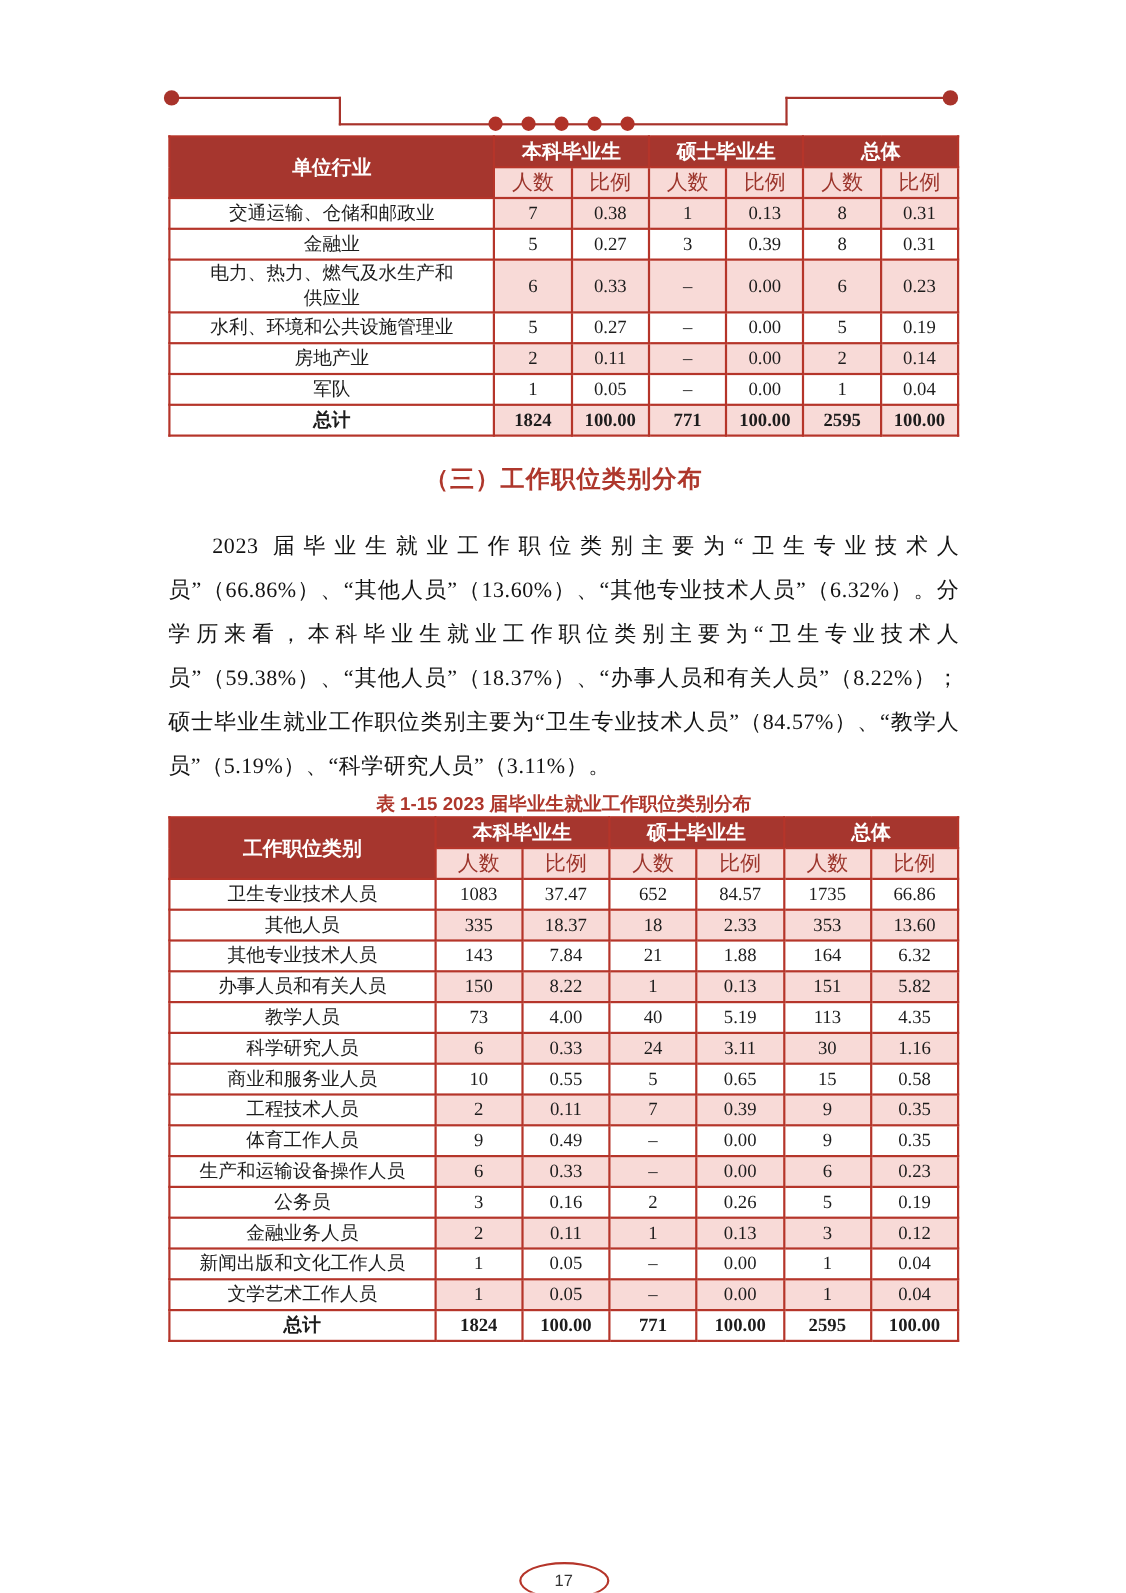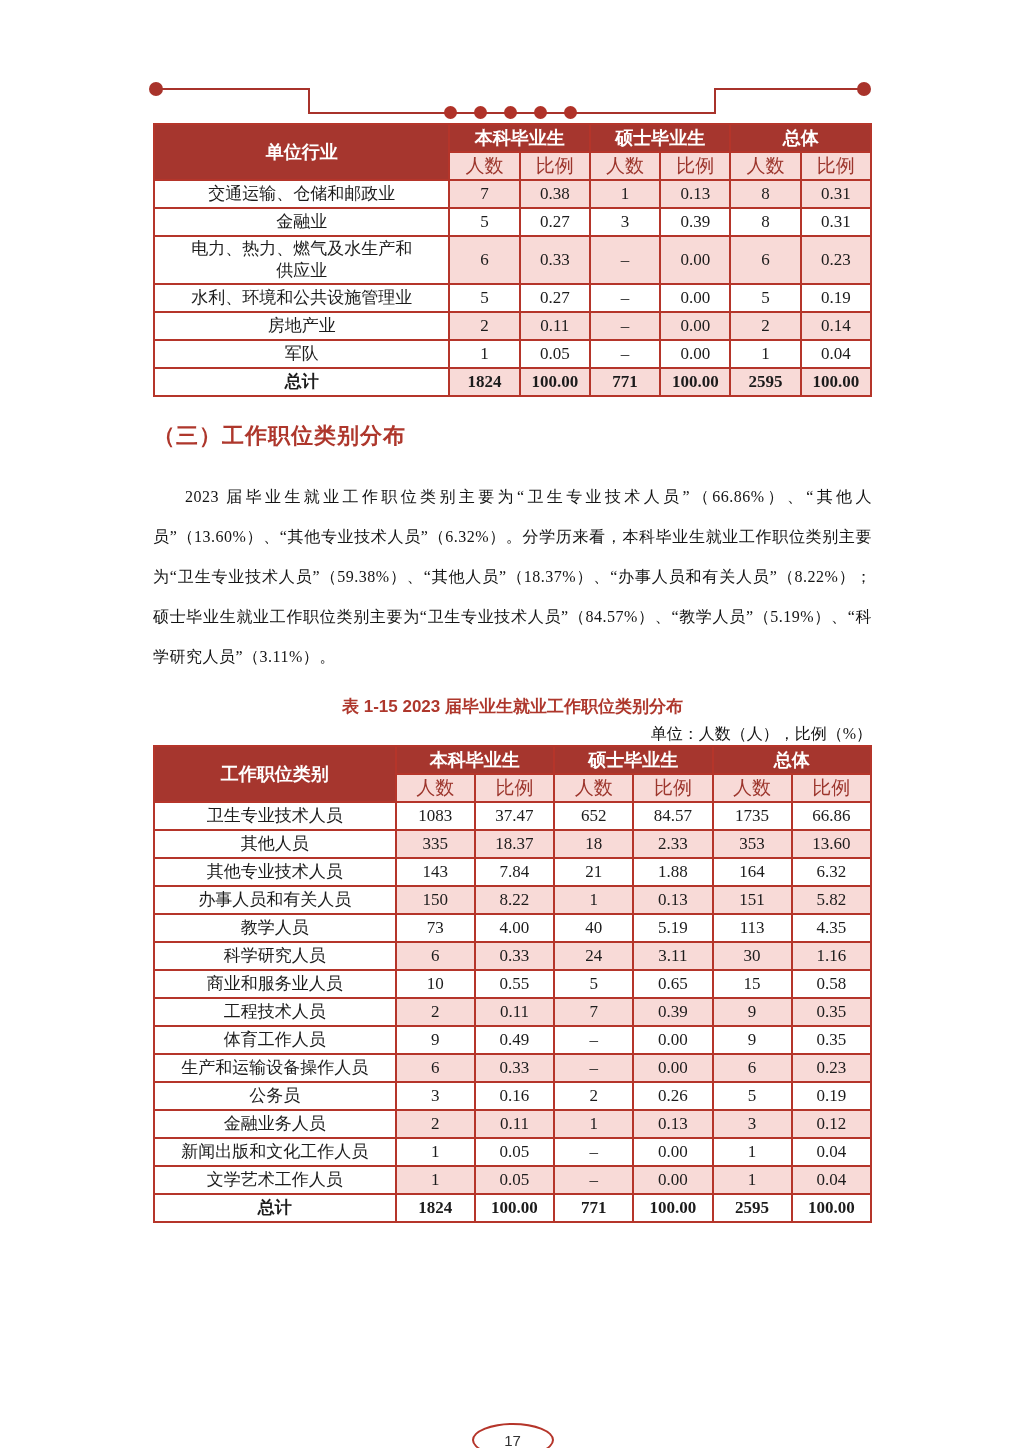--- a/index.html
+++ b/index.html
@@ -29,24 +29,24 @@
        font-family:"Liberation Sans","DejaVu Sans",sans-serif;font-weight:bold;font-size:18px;height:26px;}
   th.h-sub{background:#f8dad7;color:#9c352c;font-weight:normal;font-size:19px;height:26px;
        font-family:"Liberation Serif","DejaVu Serif",serif;}
   tbody td{background:#ffffff;font-size:17px;color:#1c1c1c;height:24px;line-height:1.3;}
   tbody td.shaded{background:#f8dad7;}
   tbody td.row-label{padding:1px 8px;}
   .row-label span.long{display:inline-block;max-width:13em;}
   tr.total-row td{font-weight:bold;}
   
   .sec-heading{margin:24px 0 0 0;font-family:"Liberation Sans","DejaVu Sans",sans-serif;
-       font-weight:bold;font-size:22px;color:#ae372c;letter-spacing:1px;}
-  .body-text{margin:26px 0 0 0;font-size:16px;line-height:40px;color:#141414;
+       font-weight:bold;font-size:22px;color:#ae372c;letter-spacing:1px;text-align:center;}
+  .body-text{margin:26px 0 0 0;font-size:20px;line-height:40px;color:#141414;
        text-align:justify;text-indent:2em;letter-spacing:0.5px;}
-  .tbl-title{margin-top:18px;text-align:center;font-family:"Liberation Sans","DejaVu Sans",sans-serif;
+  .tbl-title{margin-top:2px;text-align:center;font-family:"Liberation Sans","DejaVu Sans",sans-serif;
        font-weight:bold;font-size:17px;color:#ae372c;}
   .unit-note{margin-top:6px;text-align:right;font-size:16px;color:#111111;}
   
   .footer{margin-top:200px;display:flex;flex-direction:column;align-items:center;}
   .oval{width:78px;height:30px;border:2px solid #b5352a;border-radius:50%;
         display:flex;align-items:center;justify-content:center;
         font-family:"Liberation Sans","DejaVu Sans",sans-serif;font-size:15px;color:#333333;}
 </style>
 </head>
 <body>
@@ -162,21 +162,20 @@
             <td class="shaded">100.00</td>
           </tr>
         </tbody>
       </table>
 
     <h2 class="sec-heading">（三）工作职位类别分布</h2>
 
     <p class="body-text">2023 届毕业生就业工作职位类别主要为“卫生专业技术人员”（66.86%）、“其他人员”（13.60%）、“其他专业技术人员”（6.32%）。分学历来看，本科毕业生就业工作职位类别主要为“卫生专业技术人员”（59.38%）、“其他人员”（18.37%）、“办事人员和有关人员”（8.22%）；硕士毕业生就业工作职位类别主要为“卫生专业技术人员”（84.57%）、“教学人员”（5.19%）、“科学研究人员”（3.11%）。</p>
 
     <div class="tbl-title">表 1-15 2023 届毕业生就业工作职位类别分布</div>
-    <div class="unit-note">单位：人数（人），比例（%）</div>
 
     <table id="table2">
         <colgroup>
           <col style="width: 33.7%;">
           <col>
           <col>
           <col>
           <col>
           <col>
           <col>

